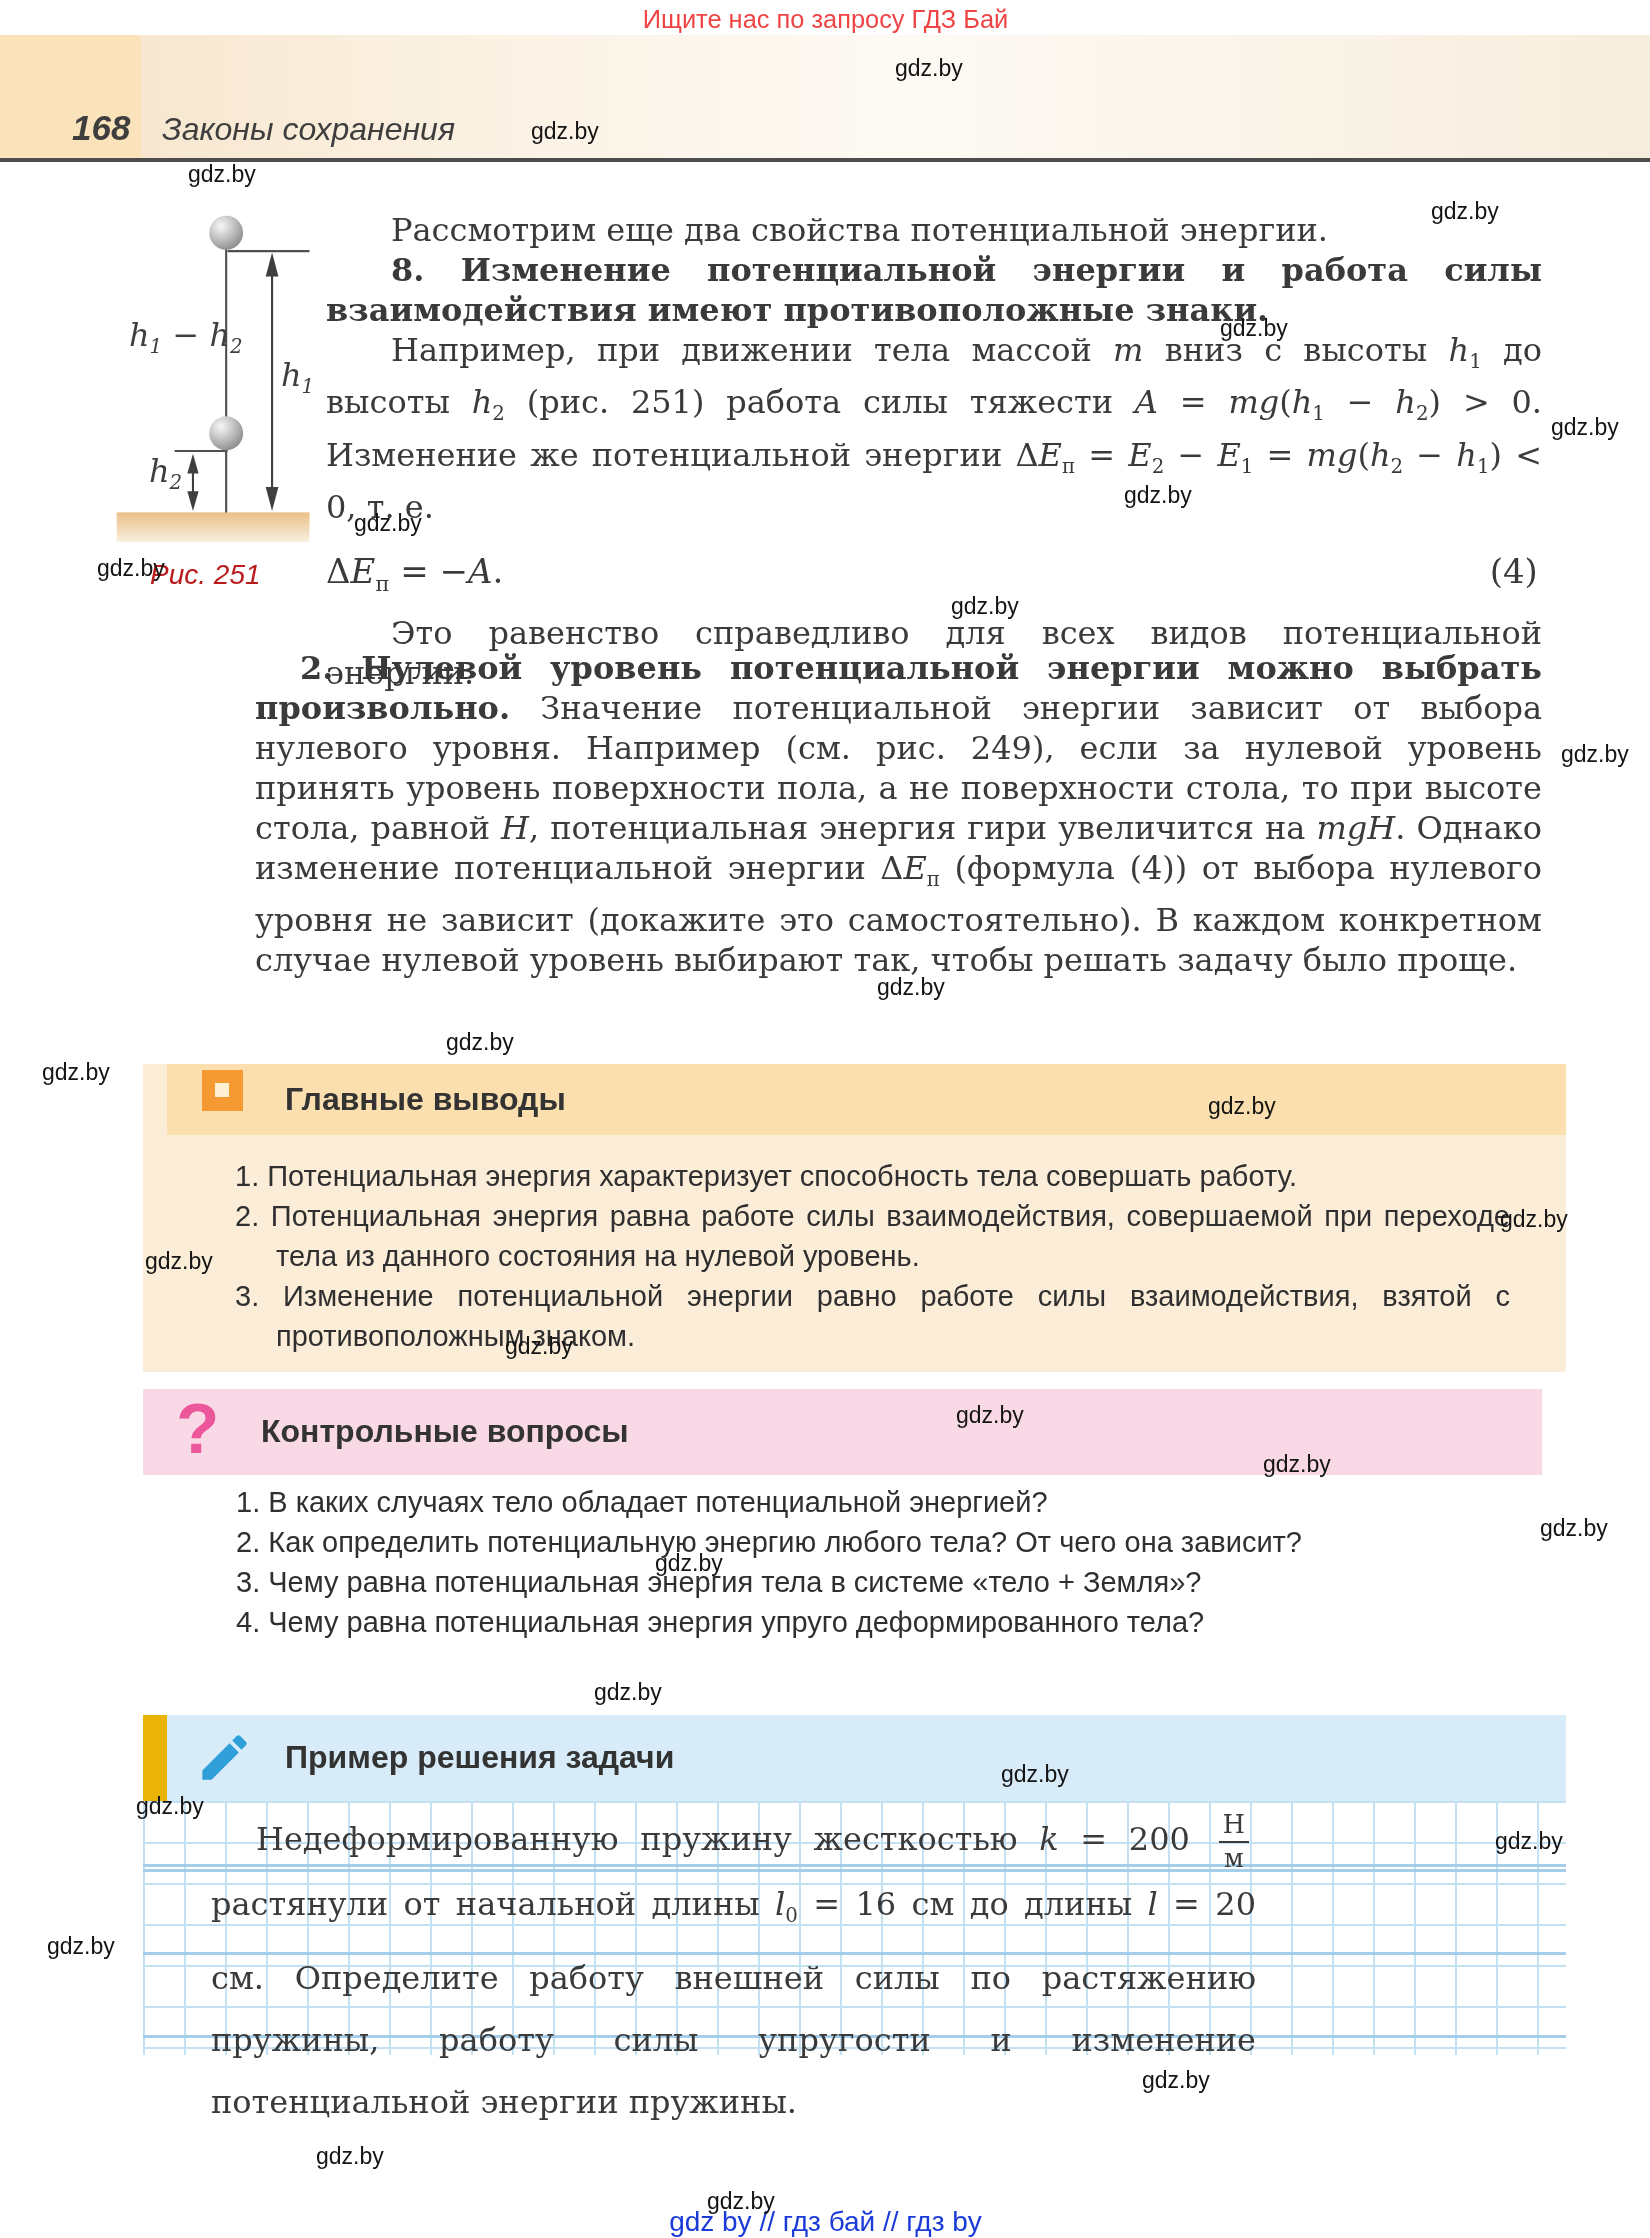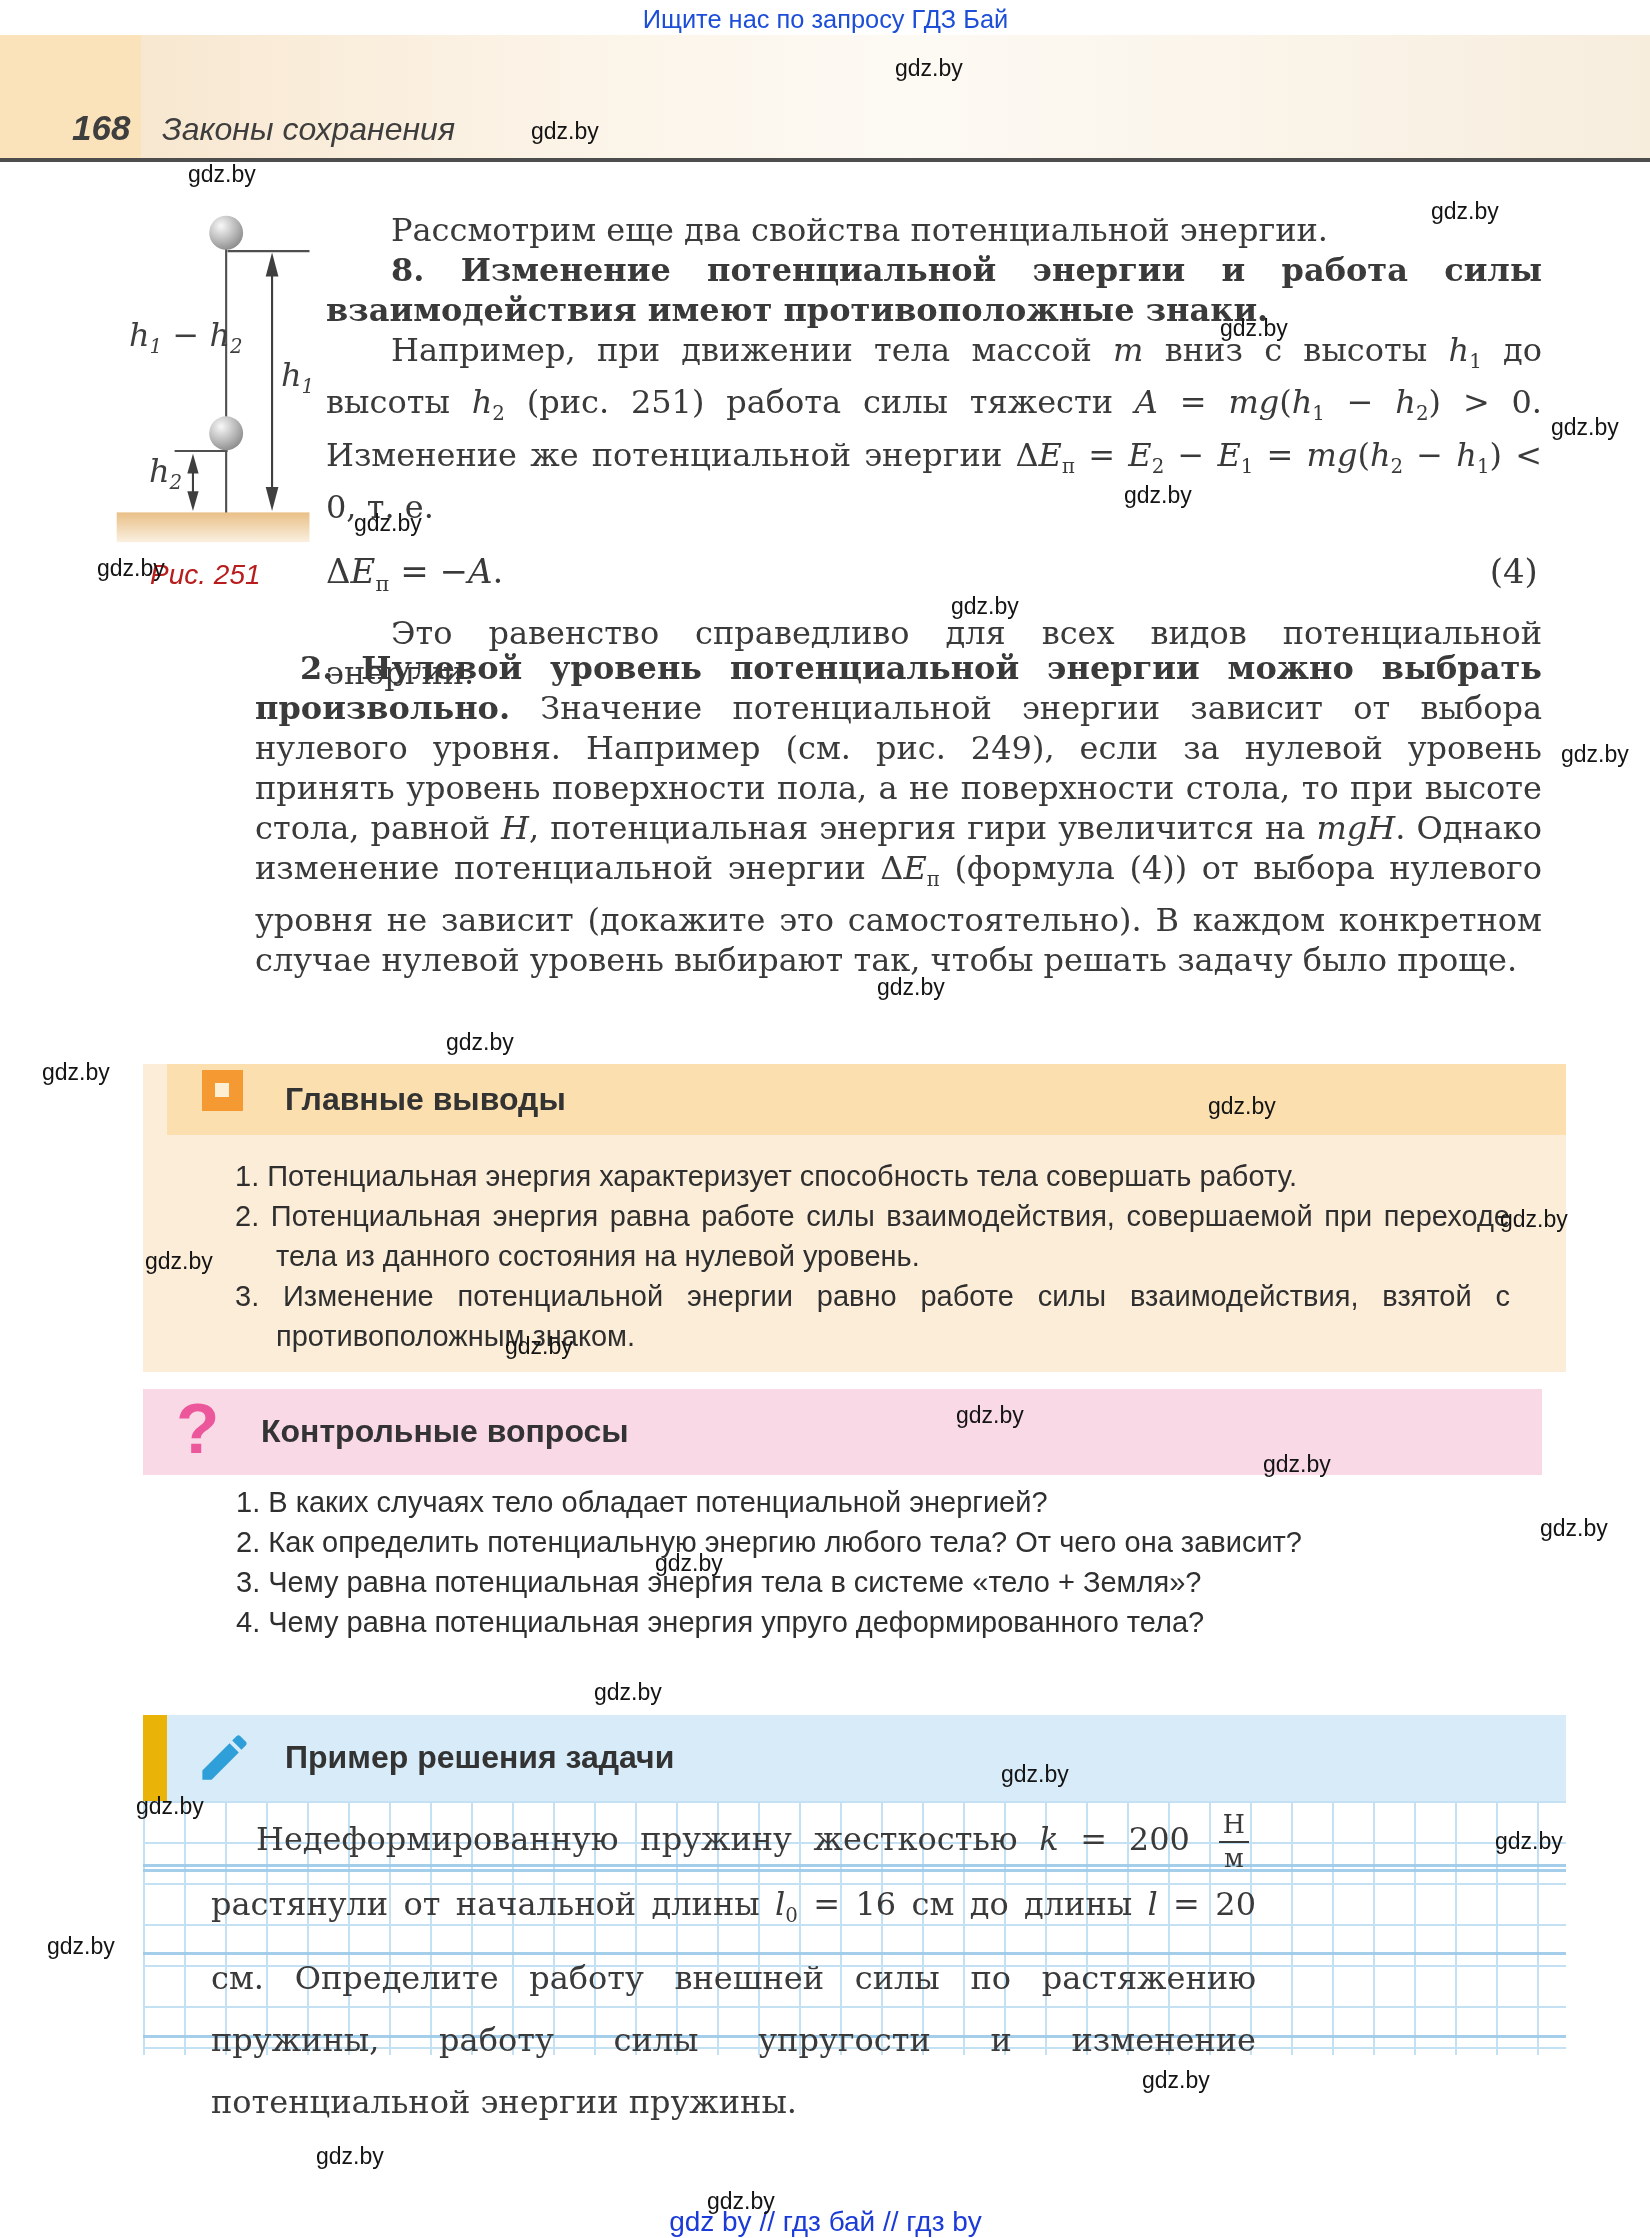--- a/index.html
+++ b/index.html
@@ -1,21 +1,21 @@
 <!DOCTYPE html>
 <html style="font-size:11.3px"><head>
 <meta charset="utf-8">
 <style>
   html,body{margin:0;padding:0;background:#ffffff;}
   .page{position:relative;width:1651px;height:2239px;background:#ffffff;overflow:hidden;
         font-family:"DejaVu Serif",serif;color:#3a3a3a;}
 
   
   .promo{position:absolute;top:4.2px;left:0;width:100%;text-align:center;
-         font:500 25.4px/1.2 "Liberation Sans",sans-serif;color:#1d4ed8;}
+         font:500 25.4px/1.2 "Liberation Sans",sans-serif;color:#ef4444;}
 
   
   .band{position:absolute;top:35px;left:0;width:100%;height:123px;
         background:linear-gradient(90deg,#f6e3c8 0%,#fbf2e4 30%,#fdfaf4 55%,#f7eddd 100%);}
   .band-left{position:absolute;left:0;top:0;width:141px;height:100%;background:#fae2ba;}
   .pageno{position:absolute;left:72px;top:110px;font:italic 700 35px/1 "Liberation Sans",sans-serif;color:#3e3e3e;}
   .chapter{position:absolute;left:162px;top:113px;font:italic 400 32px/1 "Liberation Sans",sans-serif;color:#3e3e3e;}
   .header-rule{position:absolute;top:158px;left:0;width:100%;height:3.5px;background:#4d4d4d;}
 
   

